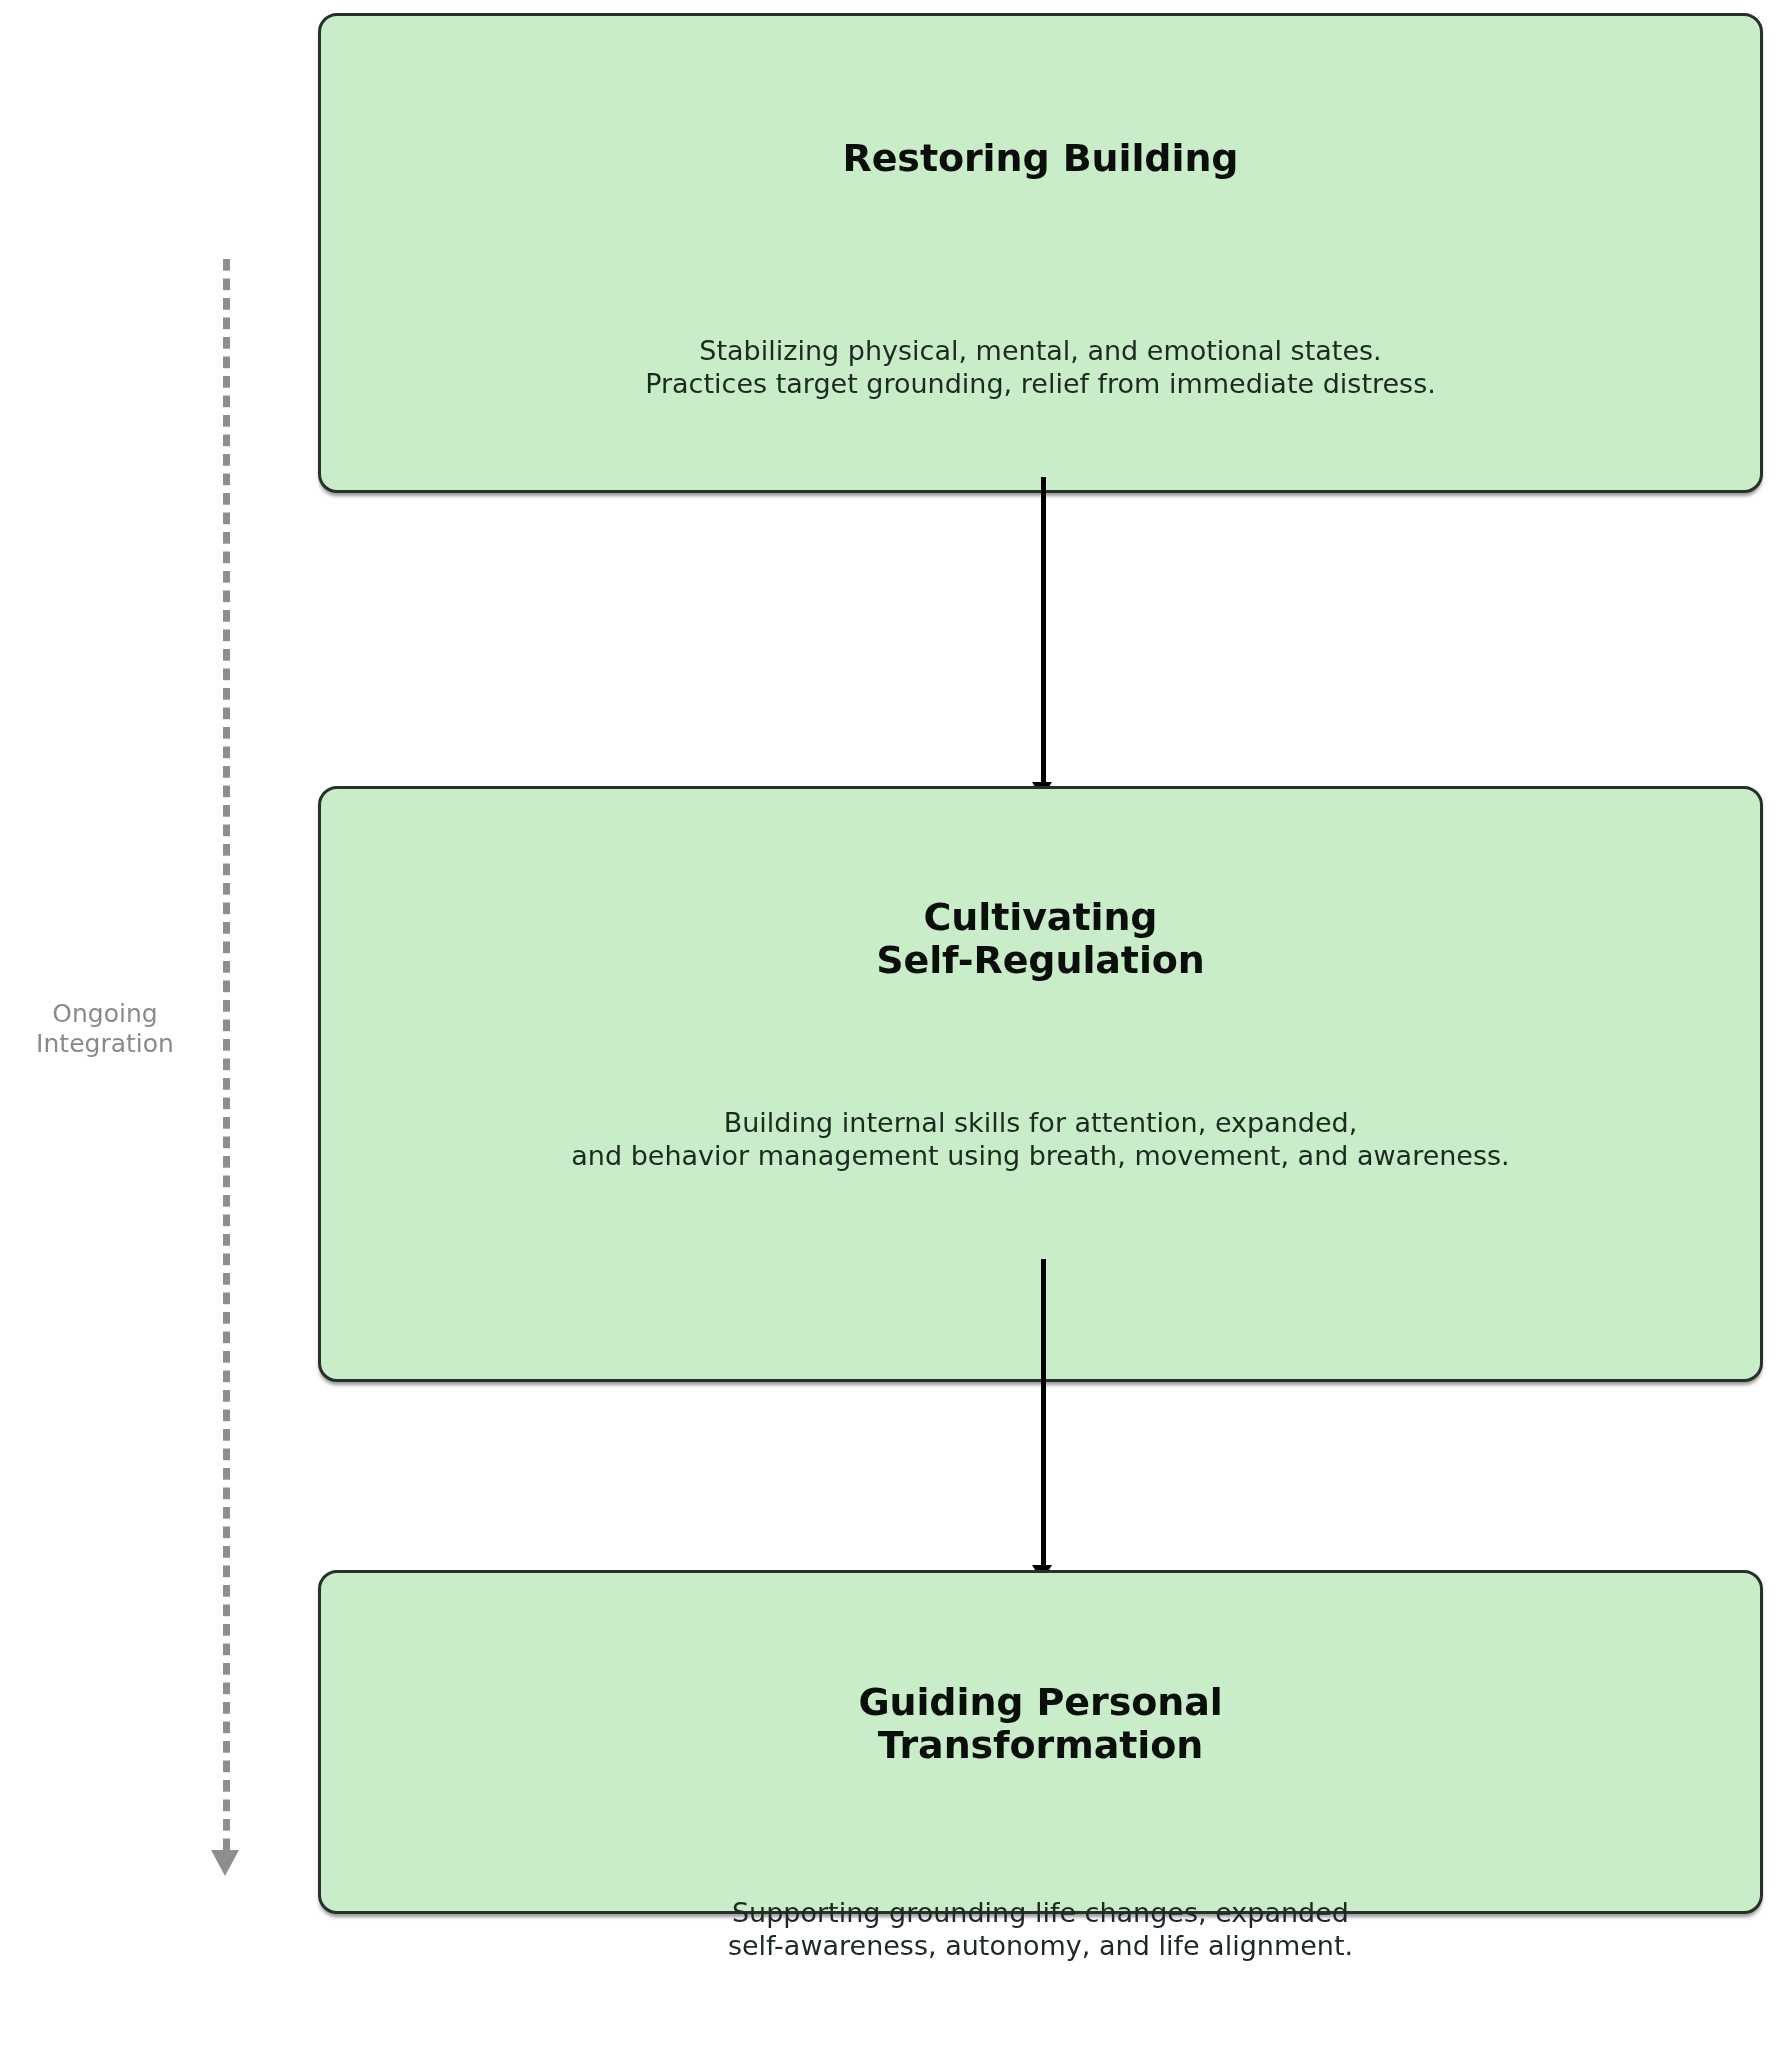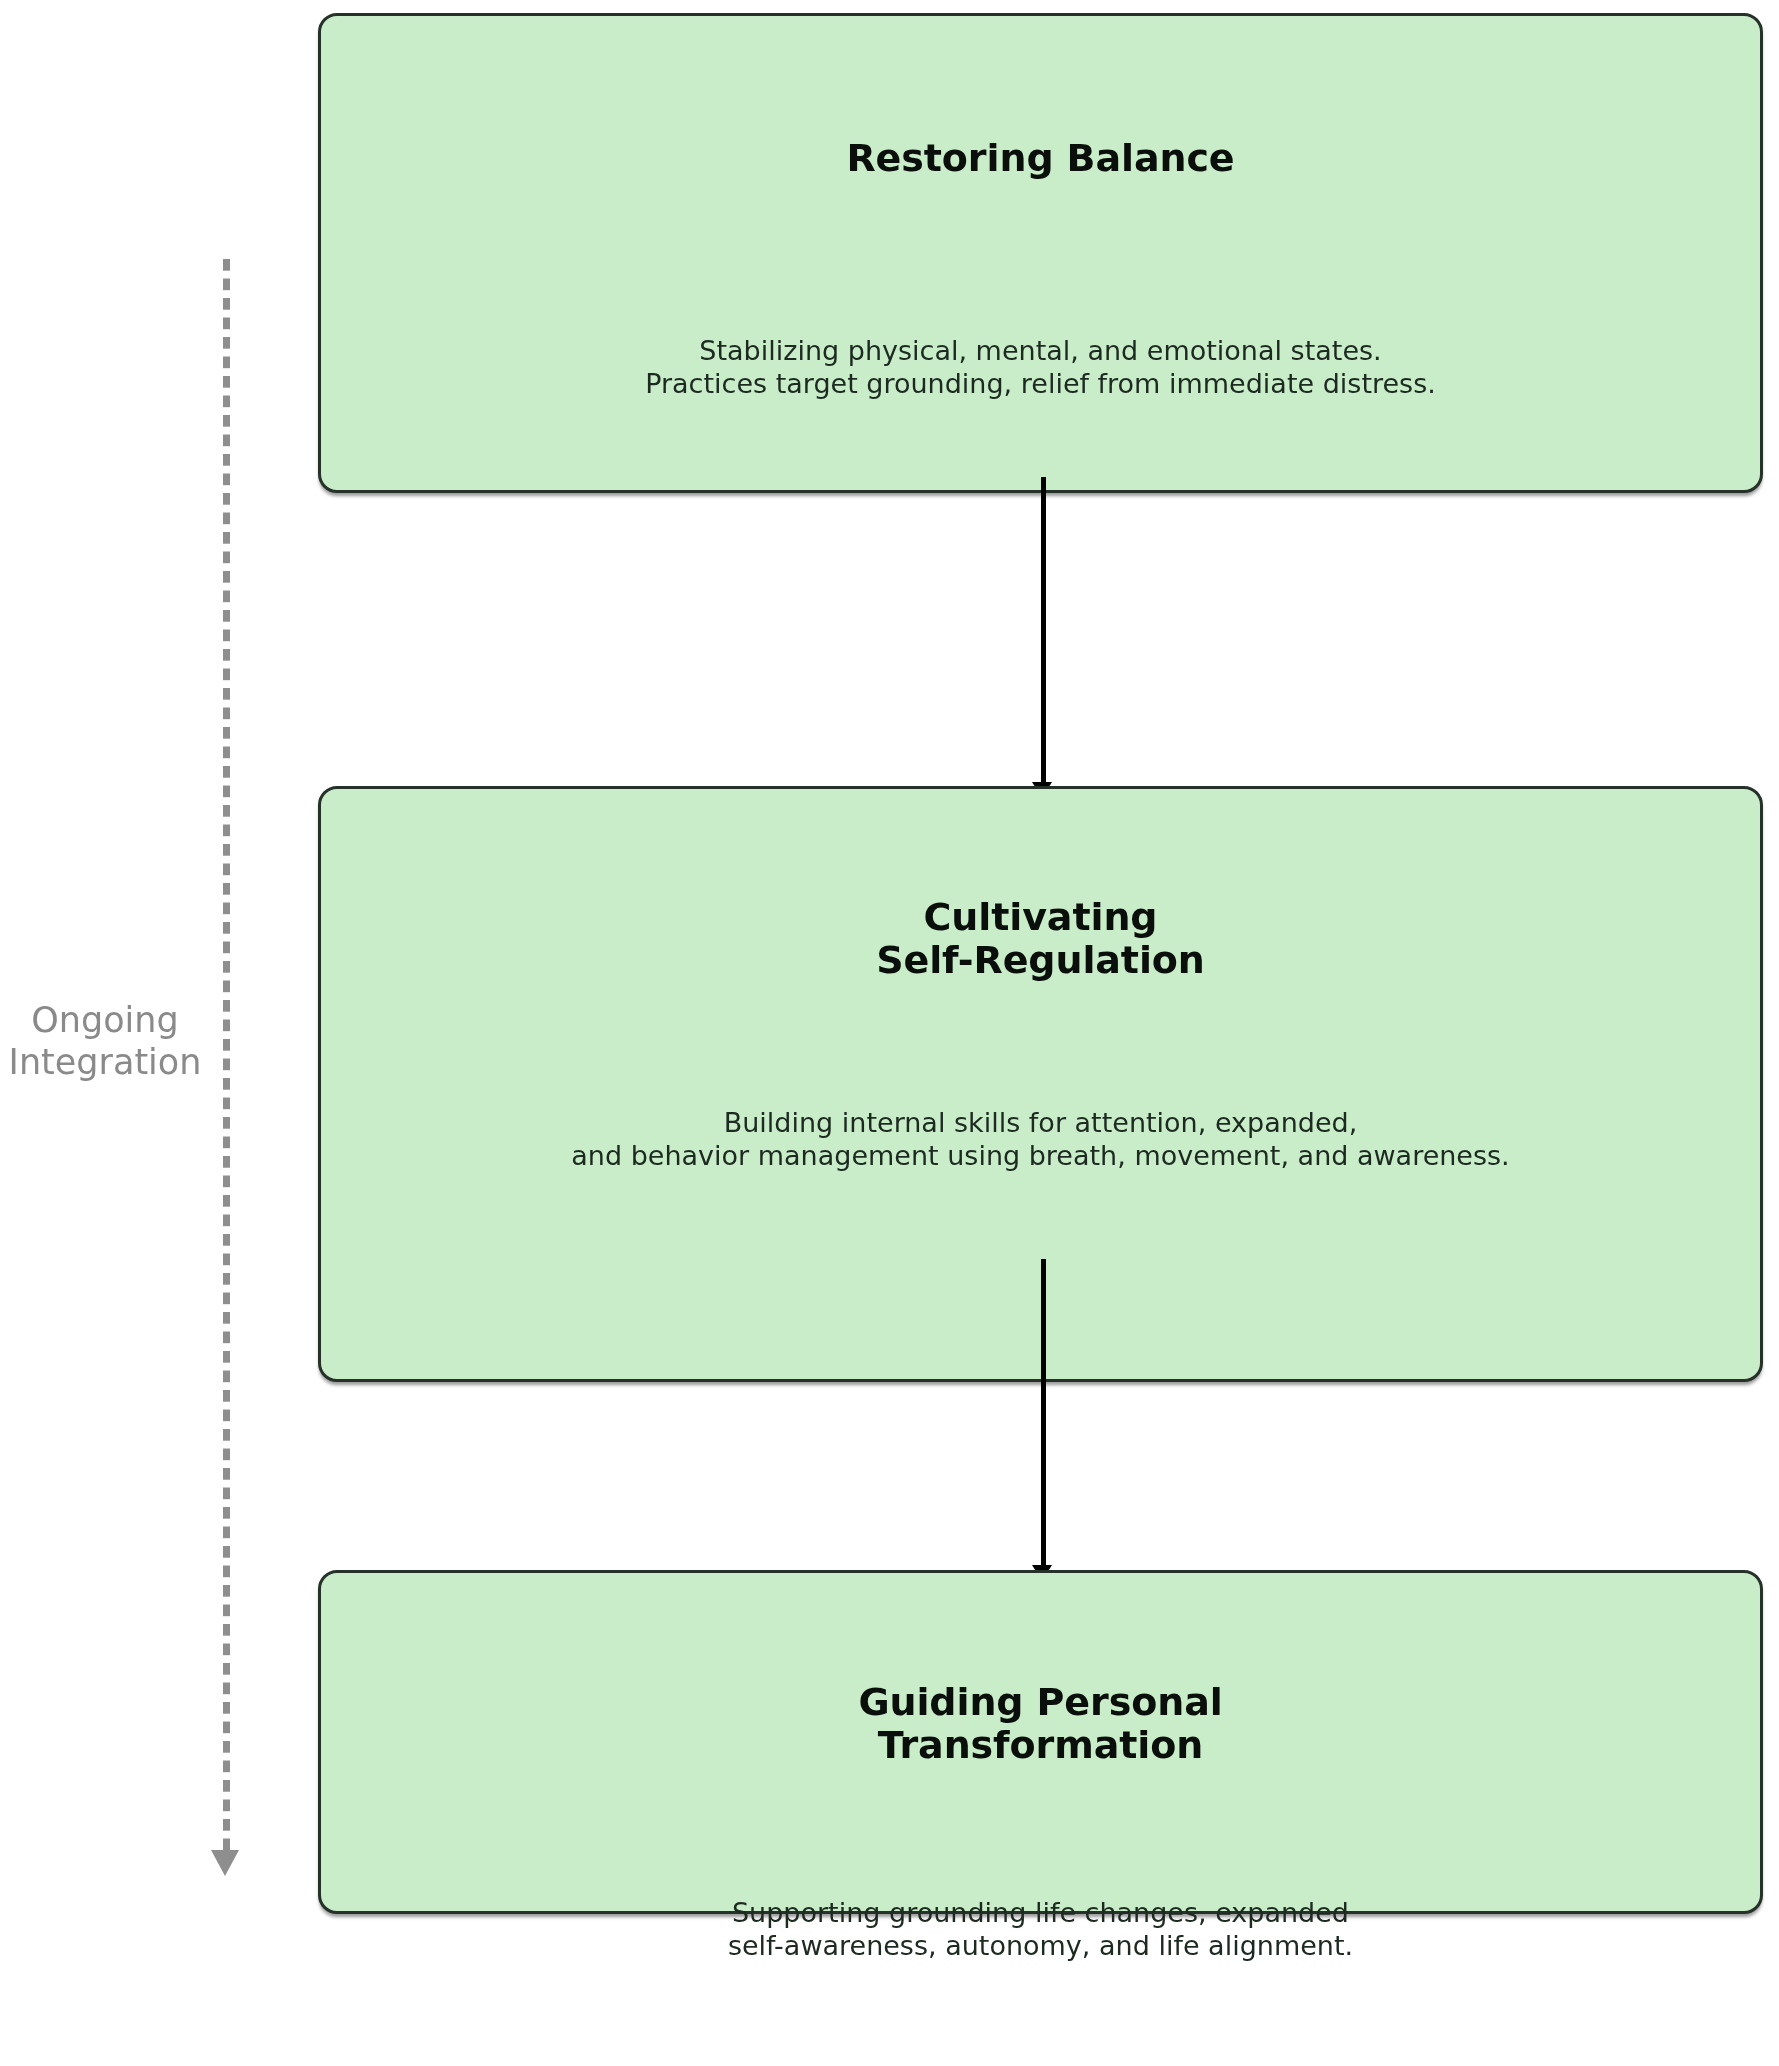--- a/index.html
+++ b/index.html
@@ -116,38 +116,38 @@
     border-right: 14.5px solid transparent;
     border-top: 26px solid #8e8e8e;
   }
 
   .integration-label {
     position: absolute;
     left: 0px;
     top: 999px;
     width: 210px;
     text-align: center;
-    font-size: 35px;
+    font-size: 25px;
     line-height: 1.2;
     color: #8a8a8a;
     white-space: pre-line;
   }
 </style>
 </head>
 <body>
 
 <div id="diagram">
 
   <div class="dashed-line"></div>
   <div class="dashed-head"></div>
   <div class="integration-label">Ongoing
 Integration</div>
 
   <div class="stage-box stage-1">
-    <div class="stage-title">Restoring Balance</div>
+    <div class="stage-title">Restoring Building</div>
     <div class="stage-desc">Stabilizing physical, mental, and emotional states.
 Practices target grounding, relief from immediate distress.</div>
   </div>
 
   <div class="connector connector-1"></div>
   <div class="connector-head head-1"></div>
 
   <div class="stage-box stage-2">
     <div class="stage-title">Cultivating
 Self-Regulation</div>

